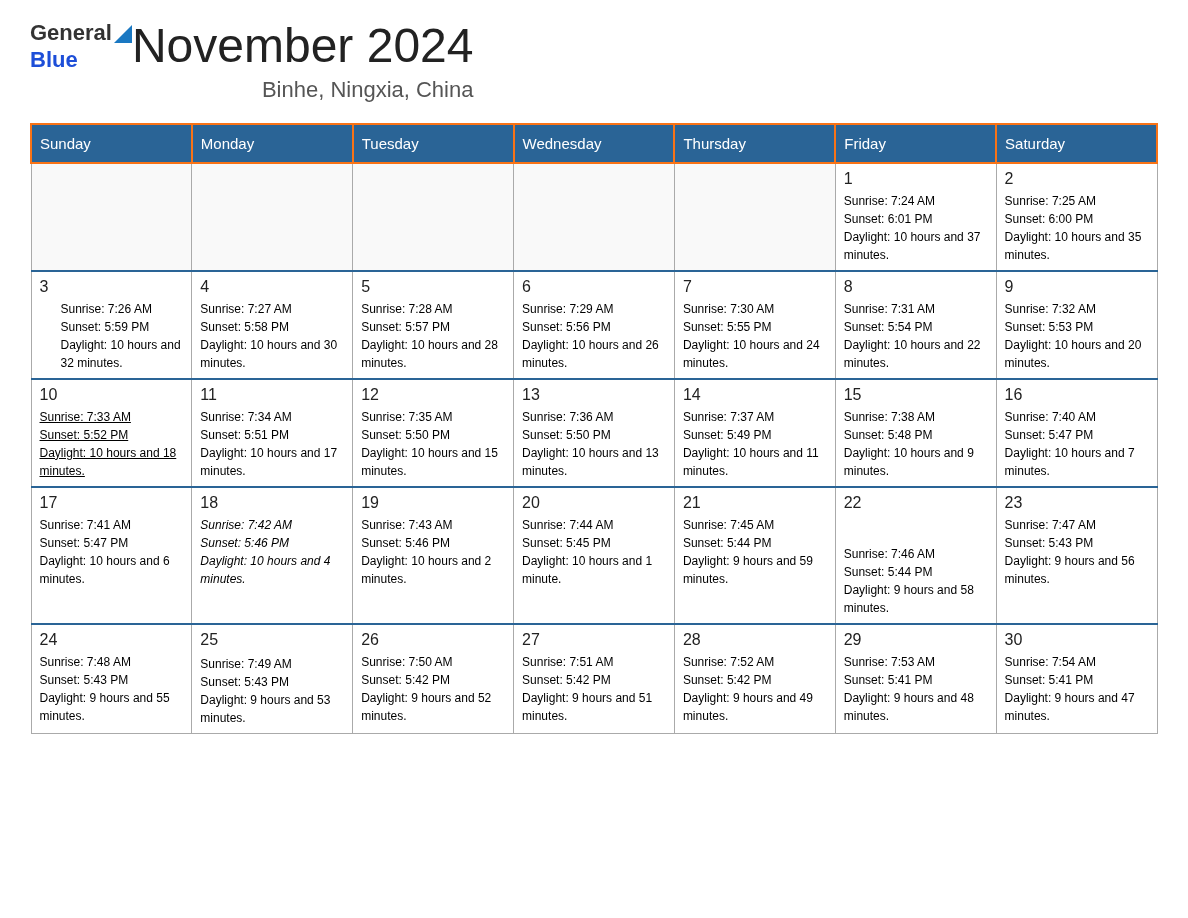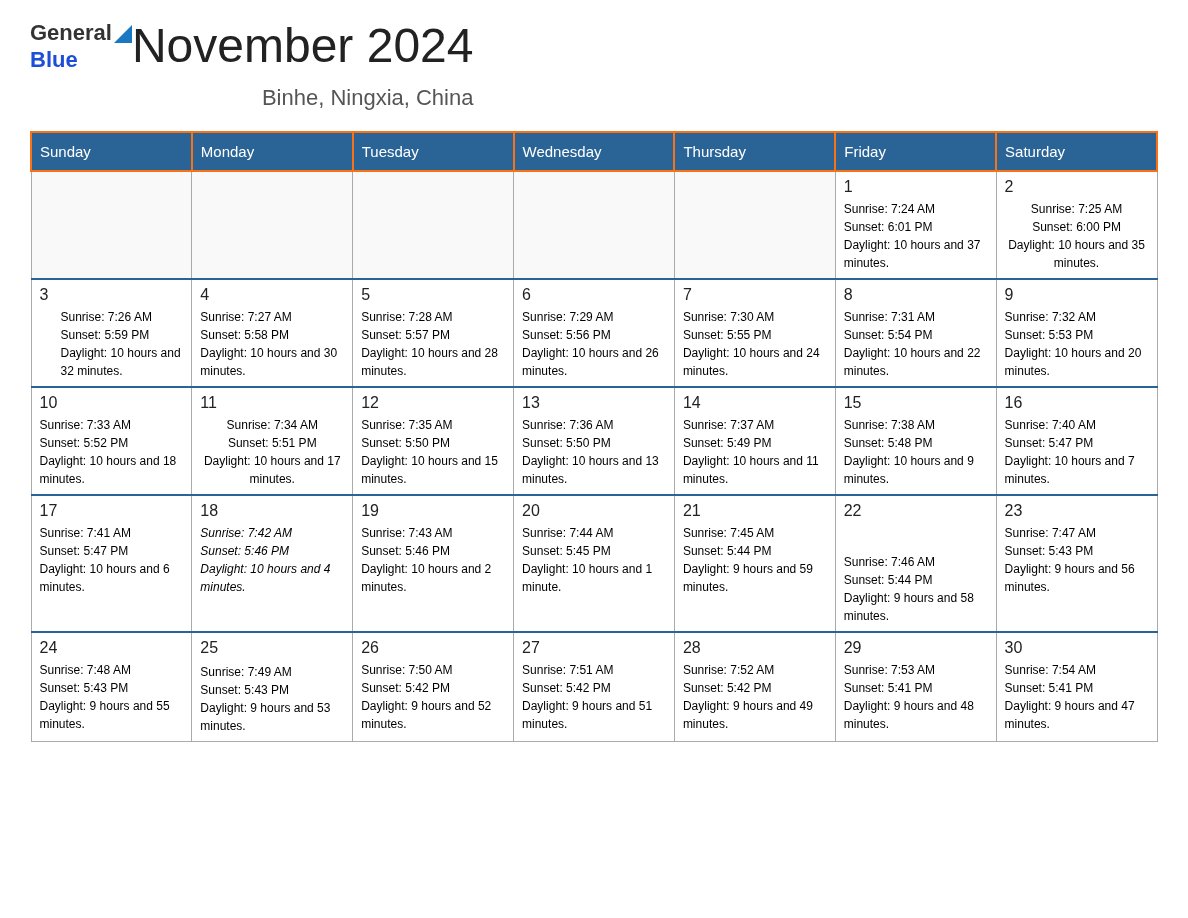--- a/index.html
+++ b/index.html
@@ -36,21 +36,21 @@
     }
     .month-title {
       font-size: 48px;
       font-weight: normal;
       color: #222;
       line-height: 1.1;
     }
     .location-title {
       font-size: 22px;
       color: #555;
-      margin-top: 12px;
+      margin-top: 4px;
     }
     .calendar {
       width: 100%;
       border-collapse: collapse;
       border: 1px solid #888;
     }
     .calendar th {
       background: #2a6496;
       color: #fff;
       padding: 10px 8px;
@@ -126,21 +126,21 @@
         <td class="empty-cell"></td>
         <td class="empty-cell"></td>
         <td>
           <span class="day-number">1</span>
           <div class="day-info" style="white-space: pre-line;">Sunrise: 7:24 AM
 Sunset: 6:01 PM
 Daylight: 10 hours and 37 minutes.</div>
         </td>
         <td>
           <span class="day-number">2</span>
-          <div class="day-info" style="white-space: pre-line; text-align: center;">Sunrise: 7:25 AM
+          <div class="day-info" style="white-space: pre-line;">Sunrise: 7:25 AM
 Sunset: 6:00 PM
 Daylight: 10 hours and 35 minutes.</div>
         </td>
       </tr>
       <tr class="week-row">
         <td>
           <span class="day-number">3</span>
           <div class="day-info" style="white-space: pre-line; margin-left: 21px;">Sunrise: 7:26 AM
 Sunset: 5:59 PM
 Daylight: 10 hours and 32 minutes.</div>
@@ -178,27 +178,27 @@
         <td>
           <span class="day-number">9</span>
           <div class="day-info" style="white-space: pre-line;">Sunrise: 7:32 AM
 Sunset: 5:53 PM
 Daylight: 10 hours and 20 minutes.</div>
         </td>
       </tr>
       <tr class="week-row">
         <td>
           <span class="day-number">10</span>
-          <div class="day-info" style="white-space: pre-line;">Sunrise: 7:33 AM
+          <div class="day-info" style="white-space: pre-line; text-decoration: underline;">Sunrise: 7:33 AM
 Sunset: 5:52 PM
 Daylight: 10 hours and 18 minutes.</div>
         </td>
         <td>
           <span class="day-number">11</span>
-          <div class="day-info" style="white-space: pre-line; text-align: center;">Sunrise: 7:34 AM
+          <div class="day-info" style="white-space: pre-line;">Sunrise: 7:34 AM
 Sunset: 5:51 PM
 Daylight: 10 hours and 17 minutes.</div>
         </td>
         <td>
           <span class="day-number">12</span>
           <div class="day-info" style="white-space: pre-line;">Sunrise: 7:35 AM
 Sunset: 5:50 PM
 Daylight: 10 hours and 15 minutes.</div>
         </td>
         <td>

